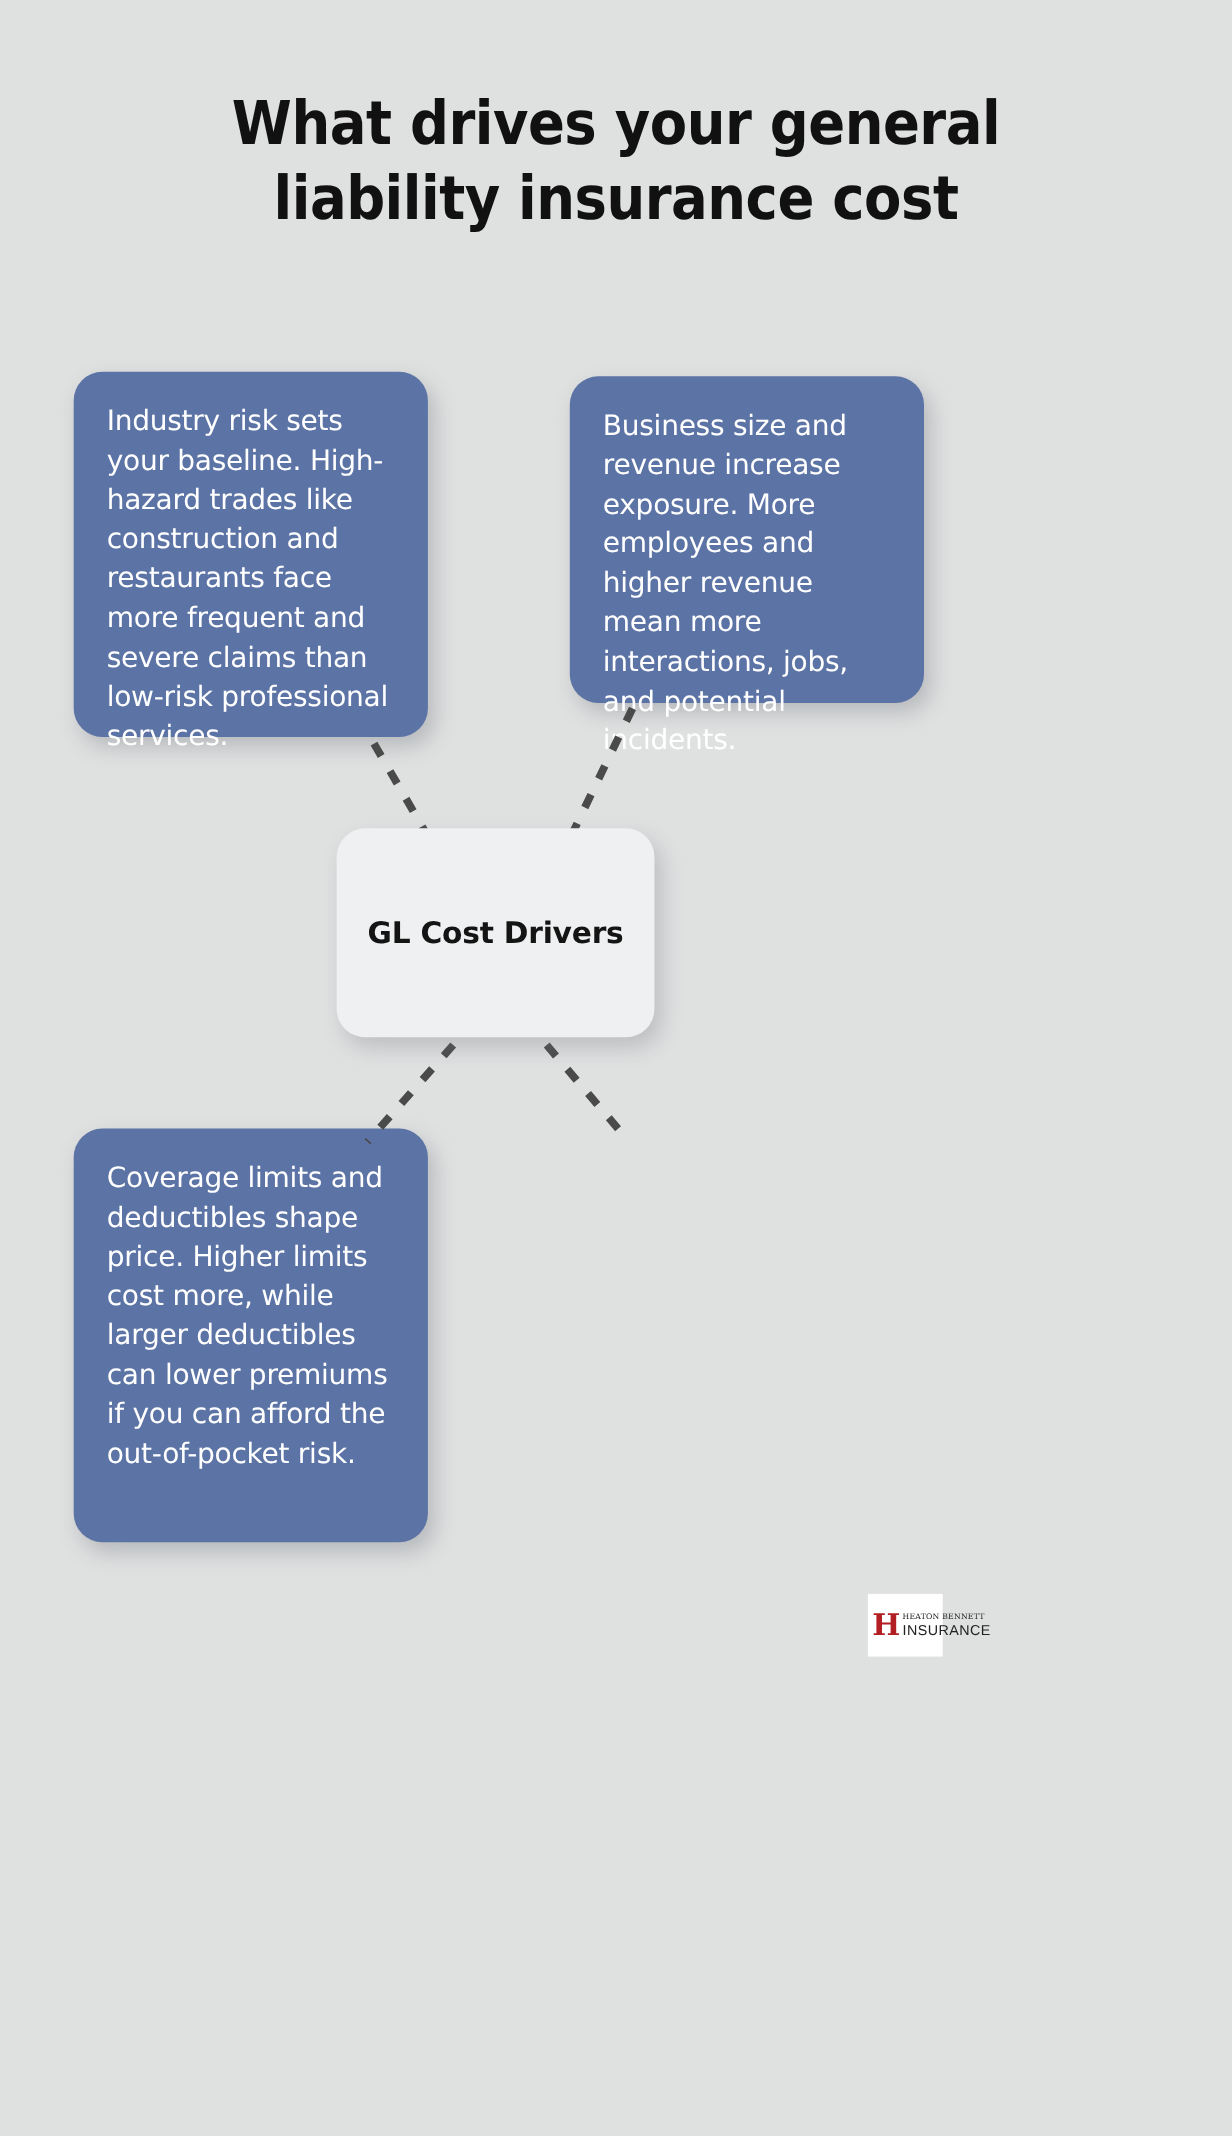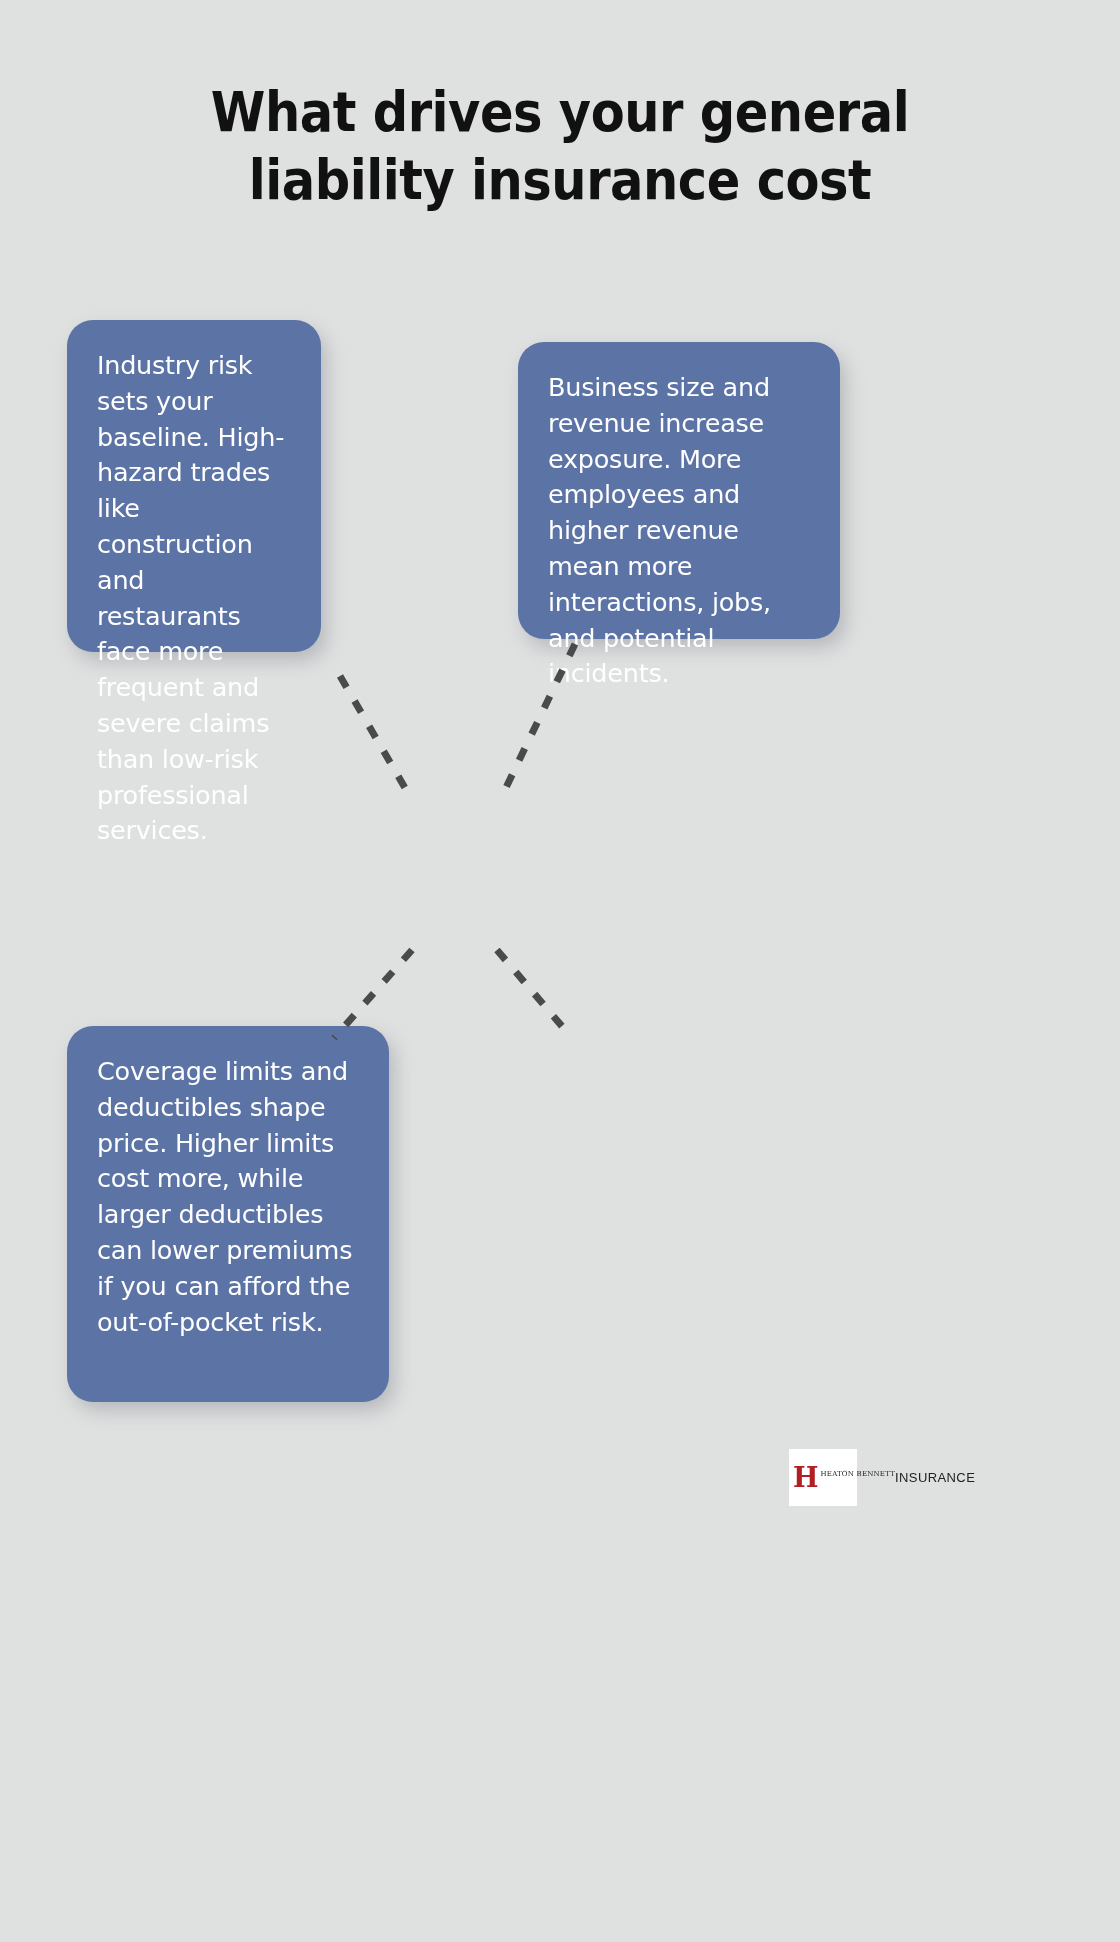--- a/index.html
+++ b/index.html
@@ -49,21 +49,21 @@
     font-family: "DejaVu Sans", sans-serif;
     font-size: 25.5px;
     line-height: 35.8px;
     padding: 28px 30px 26px 30px;
     letter-spacing: -0.25px;
   }
   .card p {
     margin: 0;
   }
 
-  .card-tl { left: 67px;  top: 320px;  width: 254px; height: 332px; }
+  .card-tl { left: 67px;  top: 338px;  width: 322px; height: 332px; }
   .card-tr { left: 518px; top: 342px;  width: 322px; height: 297px; }
   .card-bl { left: 67px;  top: 1026px; width: 322px; height: 376px; }
   .card-br { left: 518px; top: 1026px; width: 322px; height: 332px; }
 
   
   .center-node {
     position: absolute;
     left: 306px;
     top: 753px;
     width: 289px;
@@ -110,21 +110,21 @@
   .logo-h {
     font-family: "DejaVu Serif", serif;
     font-weight: bold;
     font-size: 27px;
     color: #b11f24;
     line-height: 1;
     margin-right: 2px;
   }
   .logo-words {
     display: flex;
-    flex-direction: row;
+    flex-direction: column;
     justify-content: flex-end;
     line-height: 1.18;
   }
   .logo-line1 {
     font-family: "DejaVu Serif", serif;
     font-size: 7px;
     letter-spacing: 0.2px;
     color: #222222;
     white-space: nowrap;
   }
@@ -152,20 +152,23 @@
   </svg>
 
   <div class="card card-tl">
     <p>Industry risk sets your baseline. High-hazard trades like construction and restaurants face more frequent and severe claims than low-risk professional services.</p>
   </div>
 
   <div class="card card-tr">
     <p>Business size and revenue increase exposure. More employees and higher revenue mean more interactions, jobs, and potential incidents.</p>
   </div>
 
+  <div class="center-node">
+    <span>GL Cost Drivers</span>
+  </div>
 
   <div class="card card-bl">
     <p>Coverage limits and deductibles shape price. Higher limits cost more, while larger deductibles can lower premiums if you can afford the out-of-pocket risk.</p>
   </div>
 
 
   <div class="logo-box">
     <span class="logo-h">H</span>
     <span class="logo-words">
       <span class="logo-line1">HEATON BENNETT</span>

